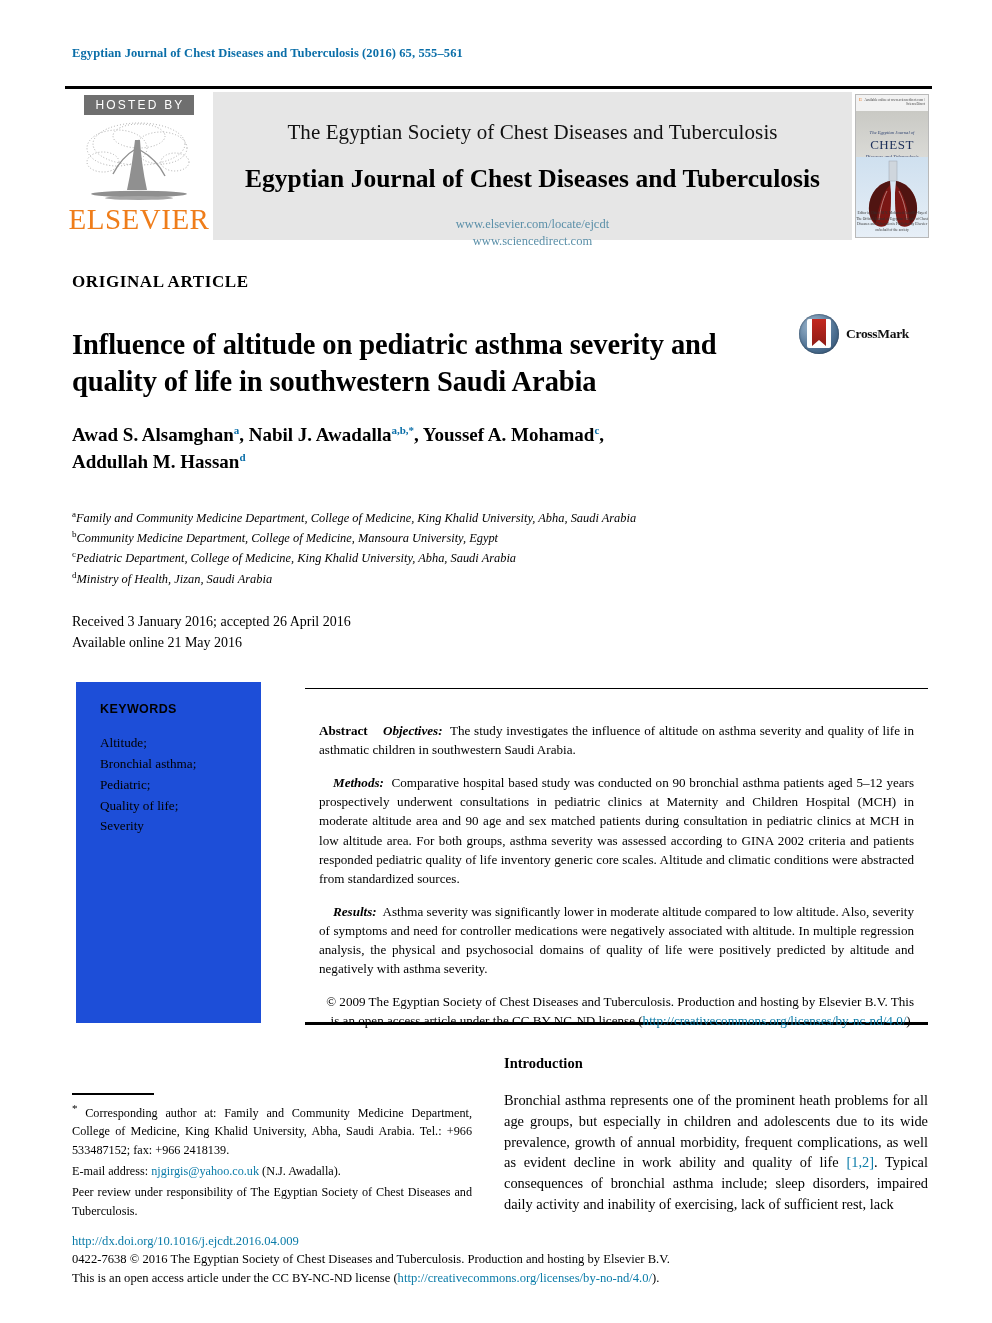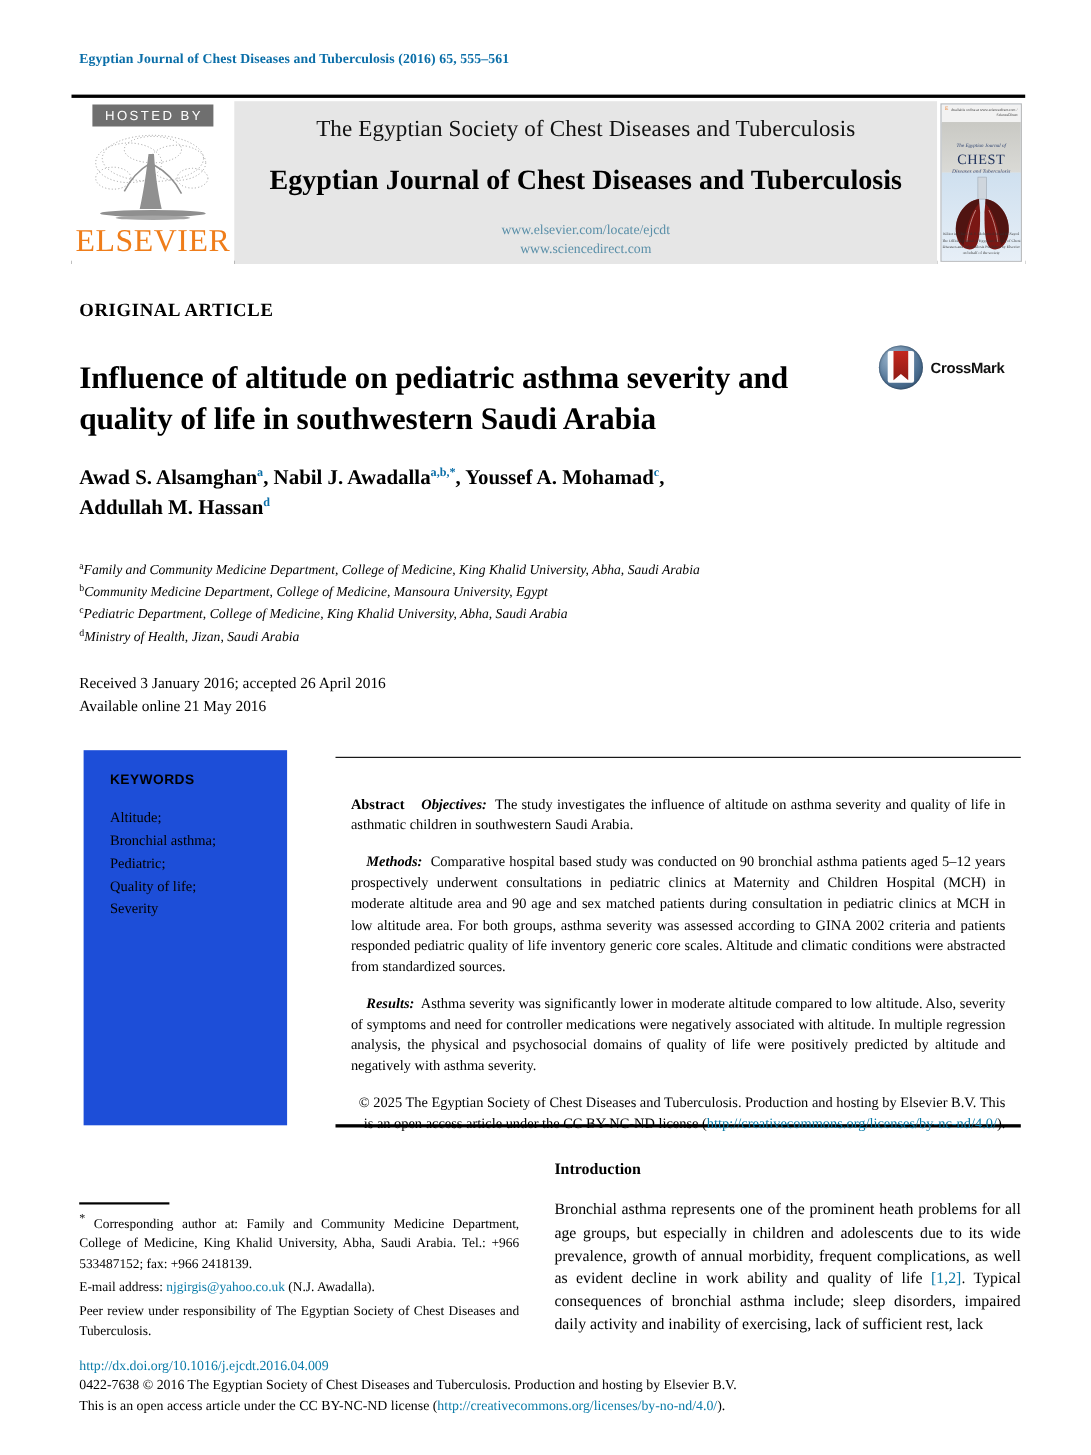--- a/index.html
+++ b/index.html
@@ -86,22 +86,22 @@
     letter-spacing: 0.5px;
     line-height: 1;
     margin-top: 1px;
   }
   .mast-center {
     flex: 1 1 auto;
     background: #e6e6e6;
     display: flex;
     flex-direction: column;
     align-items: center;
-    justify-content: flex-start;
-    padding-top: 13px;
+    justify-content: space-between;
+    padding-top: 28px;
     box-sizing: border-box;
   }
   .soc-line {
     font-size: 21px;
     color: #111;
     letter-spacing: 0.1px;
   }
   .jrn-line {
     font-size: 25.5px;
     font-weight: bold;
@@ -205,21 +205,21 @@
     background: #fdfdfd; border-radius: 2px;
   }
   .cm-badge::after {
     content: "";
     position: absolute; left: 13px; top: 5px;
     width: 14px; height: 27px;
     background: linear-gradient(#c3271e, #8e1b15);
     clip-path: polygon(0 0, 100% 0, 100% 100%, 50% 78%, 0 100%);
   }
   .cm-text {
-    font-family: Liberation Sans, sans-serif;
+    font-family: Liberation Serif, serif;
     font-size: 13.5px;
     font-weight: bold;
     color: #111;
     letter-spacing: -0.3px;
     text-align: right;
   }
   .authors {
     position: absolute;
     left: 72px; top: 422px;
     width: 760px;
@@ -458,21 +458,21 @@
     </p>
     <p class="indent">
       <span class="abs-lbl-i">Methods:</span>&nbsp;
       <span>Comparative hospital based study was conducted on 90 bronchial asthma patients aged 5–12 years prospectively underwent consultations in pediatric clinics at Maternity and Children Hospital (MCH) in moderate altitude area and 90 age and sex matched patients during consultation in pediatric clinics at MCH in low altitude area. For both groups, asthma severity was assessed according to GINA 2002 criteria and patients responded pediatric quality of life inventory generic core scales. Altitude and climatic conditions were abstracted from standardized sources.</span>
     </p>
     <p class="indent">
       <span class="abs-lbl-i">Results:</span>&nbsp;
       <span>Asthma severity was significantly lower in moderate altitude compared to low altitude. Also, severity of symptoms and need for controller medications were negatively associated with altitude. In multiple regression analysis, the physical and psychosocial domains of quality of life were positively predicted by altitude and negatively with asthma severity.</span>
     </p>
     <p style="text-align:right">
-      <span style="float:none">© 2025 The Egyptian Society of Chest Diseases and Tuberculosis. Production and hosting by Elsevier B.V. This is an open access article under the CC BY-NC-ND license (</span><span class="lnk">http://creativecommons.org/licenses/by-nc-nd/4.0/</span><span>).</span>
+      <span style="float:none">© 2009 The Egyptian Society of Chest Diseases and Tuberculosis. Production and hosting by Elsevier B.V. This is an open access article under the CC BY-NC-ND license (</span><span class="lnk">http://creativecommons.org/licenses/by-nc-nd/4.0/</span><span>).</span>
     </p>
   </div>
 
   <div class="fn-rule"></div>
   <div class="footnote">
     <p><sup>*</sup>&nbsp;<span>Corresponding author at: Family and Community Medicine Department, College of Medicine, King Khalid University, Abha, Saudi Arabia. Tel.: +966 533487152; fax: +966 2418139.</span></p>
     <p><span>E-mail address:</span> <span class="lnk">njgirgis@yahoo.co.uk</span> <span>(N.J. Awadalla).</span></p>
     <p>Peer review under responsibility of The Egyptian Society of Chest Diseases and Tuberculosis.</p>
   </div>
 

